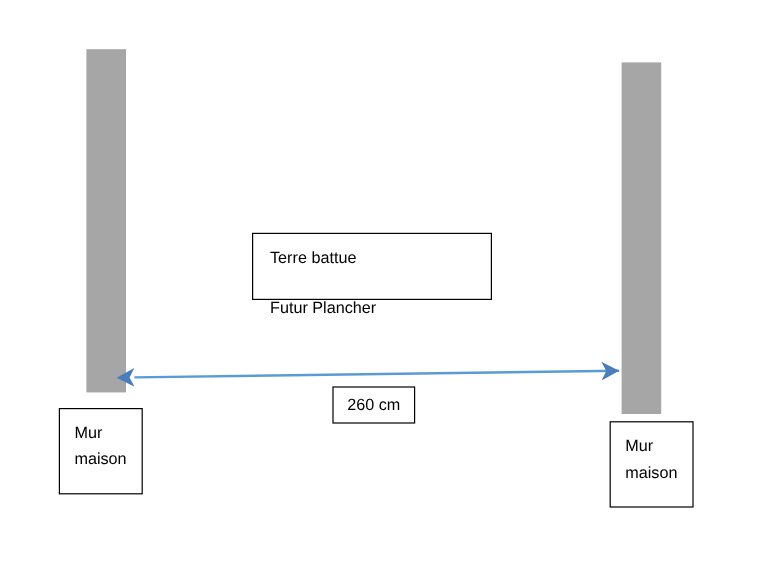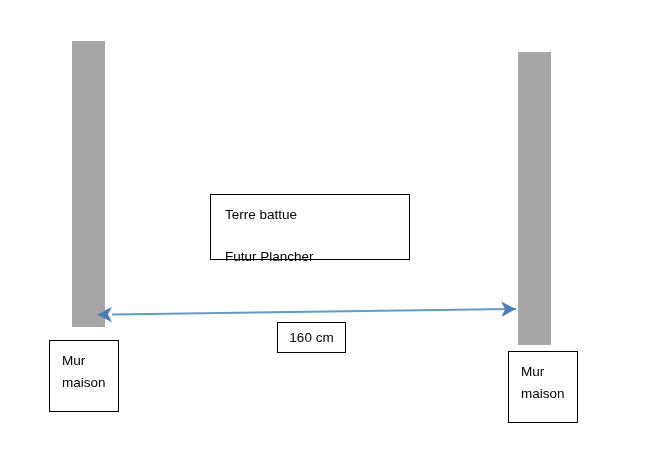--- a/index.html
+++ b/index.html
@@ -29,21 +29,21 @@
     box-sizing: border-box;
   }
   .callout .line {
     font-size: 13.5px;
     color: #000000;
     line-height: 1.15;
     white-space: nowrap;
   }
 
   #box-floor {
-    left: 210px; top: 194px; width: 200px; height: 66px;
+    left: 210px; top: 194px; width: 200px; height: 56px;
     padding: 12px 0 0 14px;
   }
   #box-floor .line + .line { margin-top: 26px; }
 
   #box-dimension {
     left: 277px; top: 322px; width: 69px; height: 31px;
     display: flex; align-items: center; justify-content: center;
   }
 
   #box-wall-left  { left: 49px;  top: 340px; width: 70px; height: 72px; padding: 12px 0 0 12px; }
@@ -78,21 +78,21 @@
     </defs>
     <line x1="112" y1="314.5" x2="516" y2="309" stroke="#5b9bd5" stroke-width="2" marker-start="url(#arrowStart)" marker-end="url(#arrowEnd)"></line>
   </svg>
 
   <div class="callout" id="box-floor">
     <div class="line">Terre battue</div>
     <div class="line">Futur Plancher</div>
   </div>
 
   <div class="callout" id="box-dimension">
-    <div class="line">160 cm</div>
+    <div class="line">260 cm</div>
   </div>
 
   <div class="callout" id="box-wall-left">
     <div class="line">Mur</div>
     <div class="line">maison</div>
   </div>
 
   <div class="callout" id="box-wall-right">
     <div class="line">Mur</div>
     <div class="line">maison</div>

